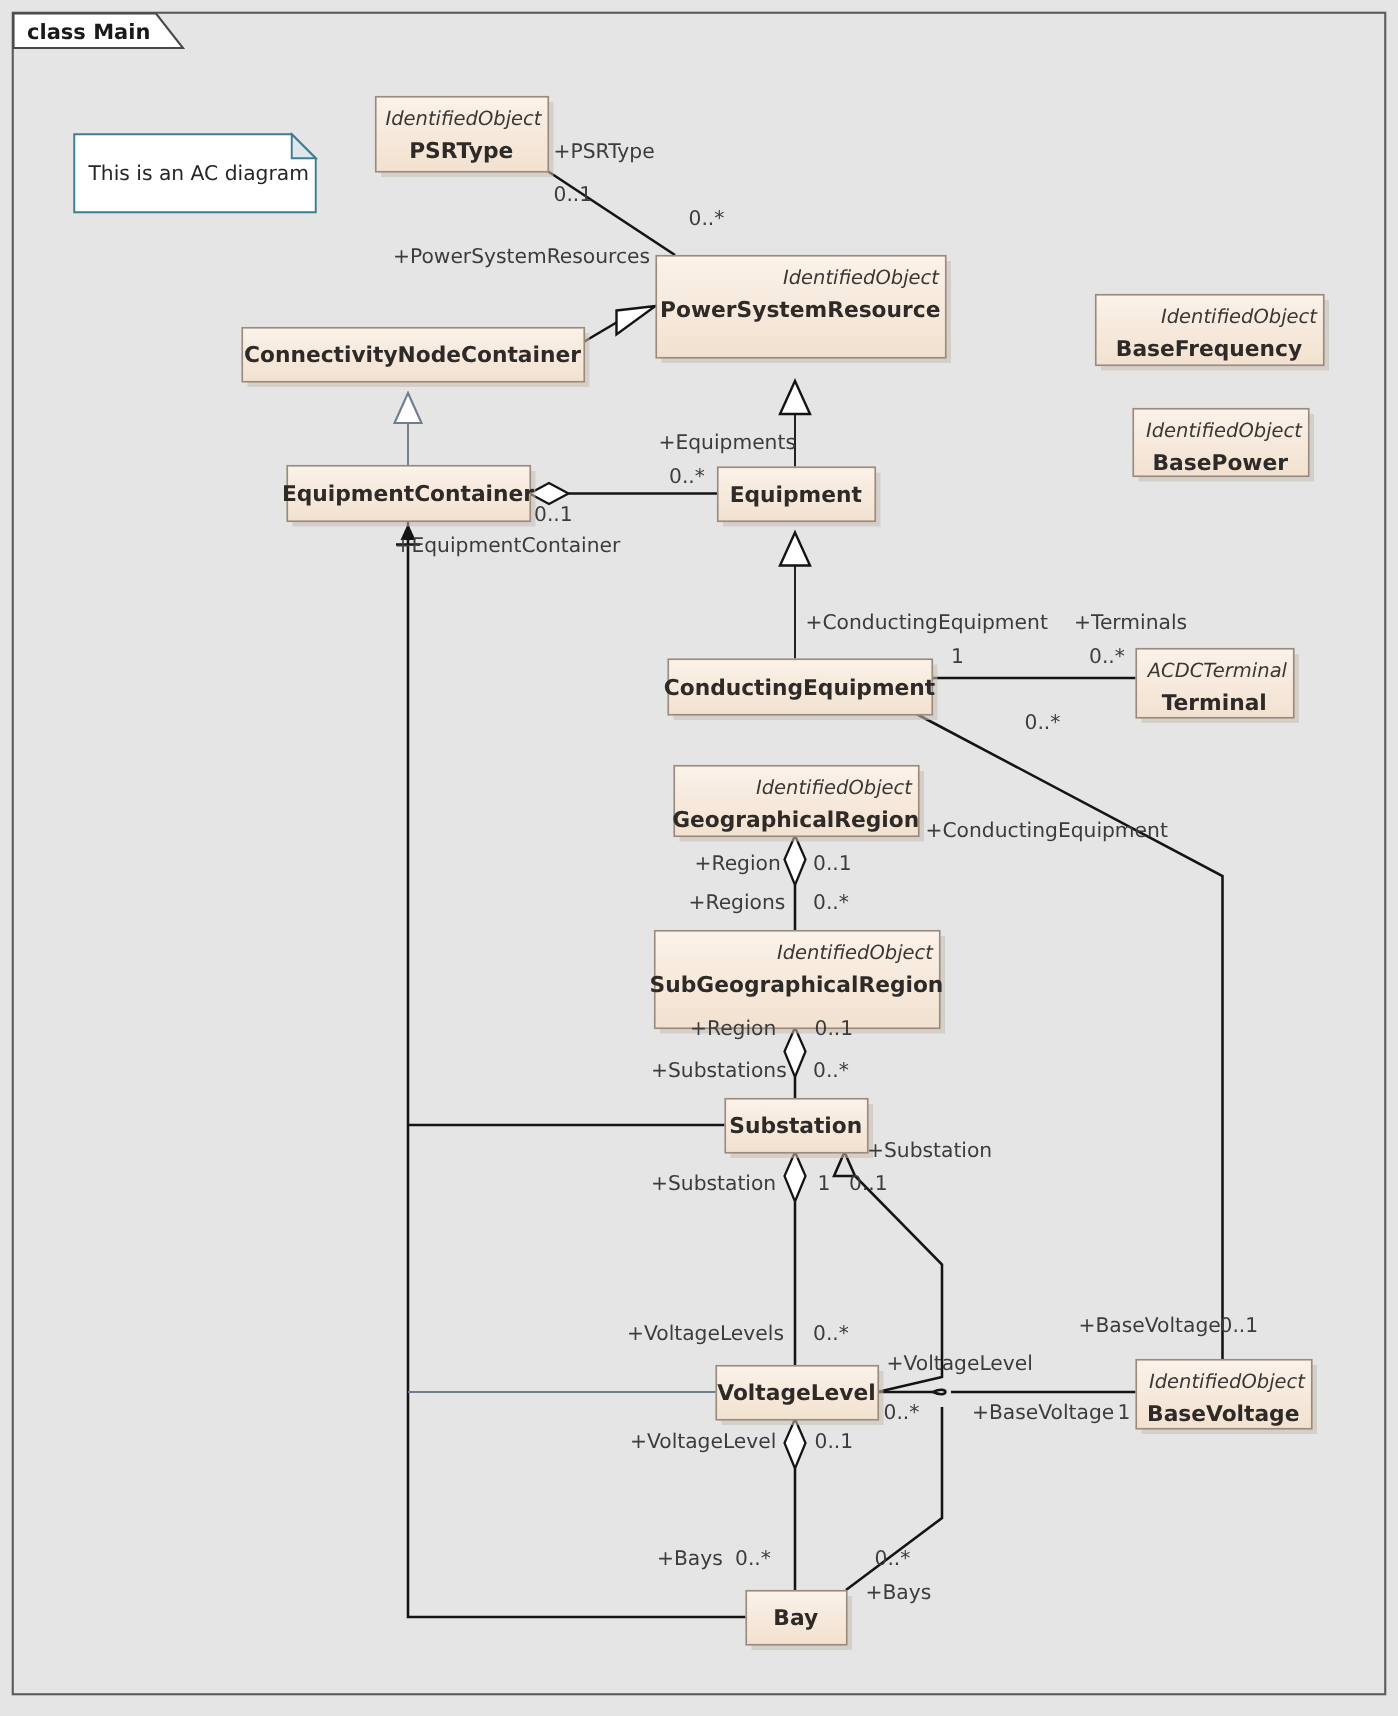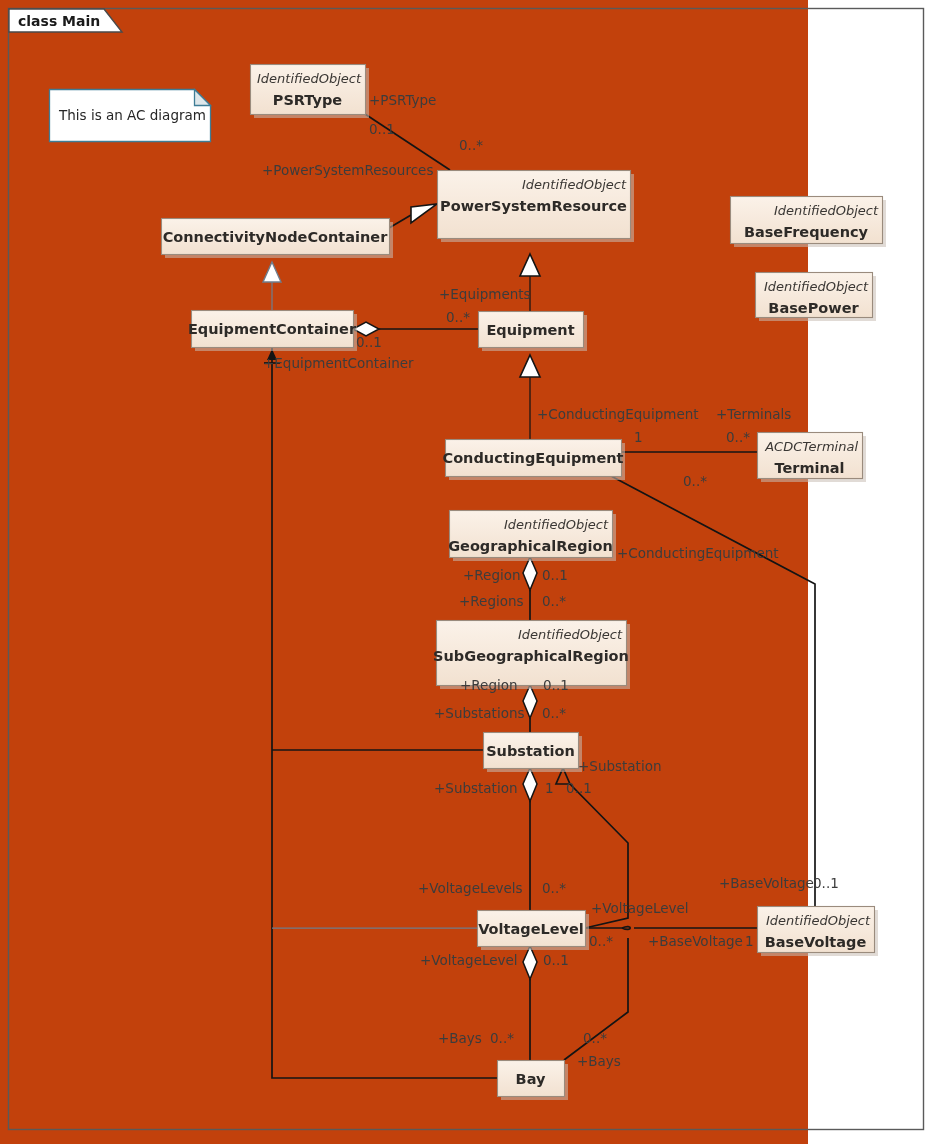--- a/index.html
+++ b/index.html
@@ -1,18 +1,18 @@
 <!DOCTYPE html>
 <html><head>
 <meta charset="utf-8">
 <style>
   html,body{margin:0;padding:0;background:#ffffff;}
   body{width:932px;height:1144px;overflow:hidden;
        font-family:"DejaVu Sans","Liberation Sans",sans-serif;}
-  #stage{position:relative;width:808px;height:1144px;background:#c2410c;}
+  #stage{position:relative;width:932px;height:1144px;background:#e5e5e5;}
   svg{display:block;}
   .frame-rect{fill:none;stroke:#5a5a5a;stroke-width:1.4;}
   .tab-path{fill:#ffffff;stroke:#4a4a4a;stroke-width:1.4;}
   .tab-text{font-size:14px;font-weight:bold;fill:#1a1a1a;
             font-family:"DejaVu Sans","Liberation Sans",sans-serif;}
   .note-body{fill:#ffffff;stroke:#3f7d96;stroke-width:1.3;}
   .note-fold{fill:#dfe7ea;stroke:#3f7d96;stroke-width:1.3;}
   .note-text{font-size:13.5px;fill:#262626;}
   .cls-shadow{fill:#c8beb4;opacity:.55;}
   .cls-box{stroke:#9a8b7d;stroke-width:1.1;}

